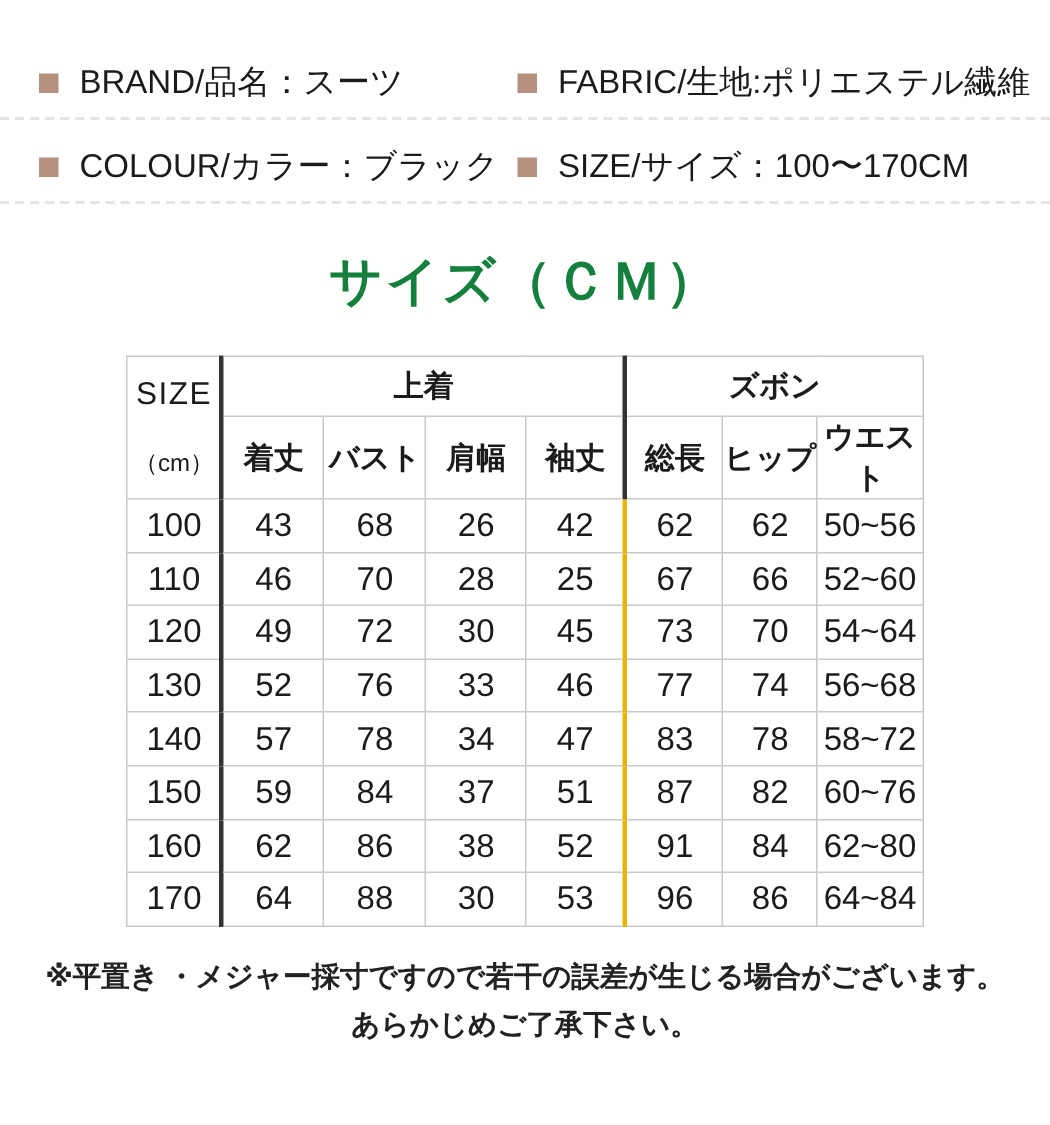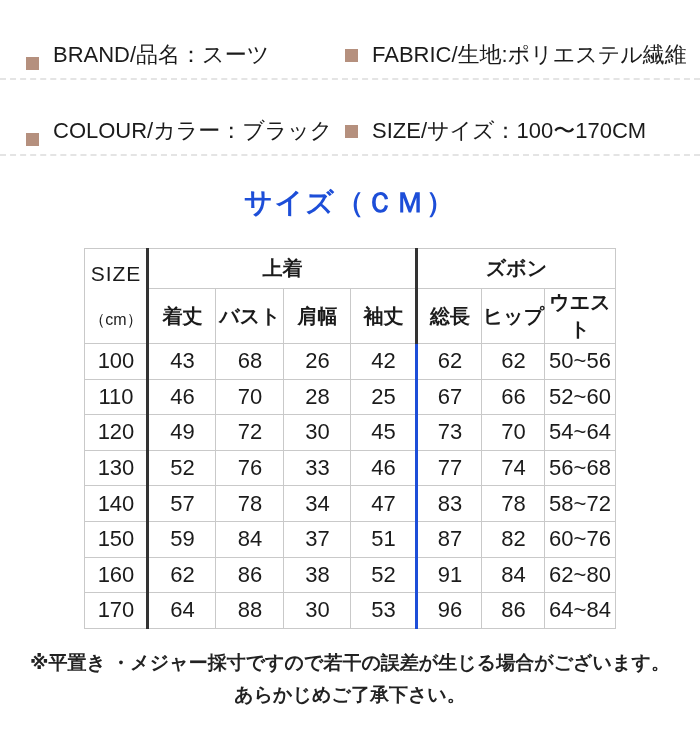--- a/index.html
+++ b/index.html
@@ -22,48 +22,48 @@
     letter-spacing: 1px;
     color: #111;
   }
 
   .info-row {
     display: flex;
     align-items: center;
     padding: 0 26px;
   }
   .info-row.first { margin-top: 40px; }
-  .info-row.second { margin-top: 36px; }
+  .info-row.second { margin-top: 16px; }
   .info-item {
     display: flex;
     align-items: center;
     font-size: 22px;
     font-weight: 500;
     white-space: nowrap;
   }
-  .info-item.left { width: 319px; flex-shrink: 0; align-items: flex-end; }
+  .info-item.left { width: 319px; flex-shrink: 0; }
   .bullet {
     display: inline-block;
     width: 13px;
     height: 13px;
     margin-right: 14px;
     flex-shrink: 0;
   }
   .divider {
     border-top: 2px dashed #e4e4e4;
     margin-top: 8px;
   }
 
   h2.size-title {
     margin: 28px 0 0 0;
     text-align: center;
-    font-size: 28px;
+    font-size: 35px;
     font-weight: bold;
     letter-spacing: 2px;
-    color: #1d4ed8;
+    color: #15803d;
   }
 
   table.size-table {
     border-collapse: collapse;
     margin: 26px auto 0 auto;
     width: 530px;
     table-layout: fixed;
   }
   .size-table th, .size-table td {
     border: 1px solid #c9c9c9;
@@ -73,21 +73,21 @@
     background: #fff;
   }
   .size-table thead tr.group-row th { height: 39px; font-size: 20px; font-weight: bold; }
   .size-table thead tr.sub-row th { height: 36px; font-size: 20px; font-weight: bold; }
   .size-table tbody td { height: 34.6px; font-size: 22px; font-weight: 500; }
   th.size-head { font-weight: bold; }
   th.size-head .size-word { font-size: 21px; font-weight: normal; letter-spacing: 1px; }
   th.size-head .size-unit { font-size: 16px; font-weight: normal; margin-top: 24px; }
   .thick-r { border-right: 3px solid #333 !important; }
   .size-table tbody td:first-child { border-right: 3px solid #333; }
-  .size-table tbody td:nth-child(5) { border-right: 3px solid #1d4ed8; }
+  .size-table tbody td:nth-child(5) { border-right: 3px solid #eab308; }
 
   .footer {
     margin-top: 18px;
     text-align: center;
     font-size: 19px;
     font-weight: 600;
     line-height: 32px;
     color: #222;
   }
 </style>

